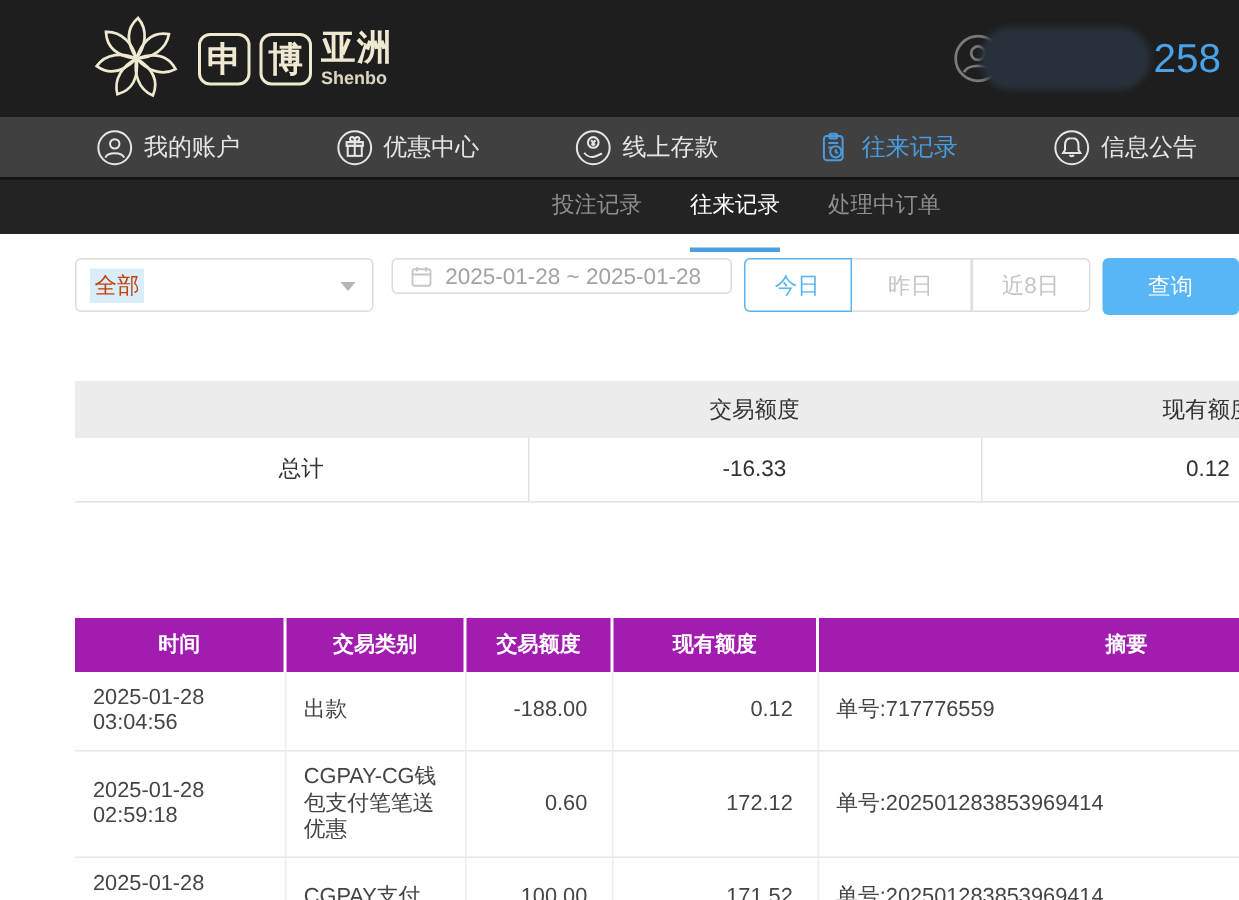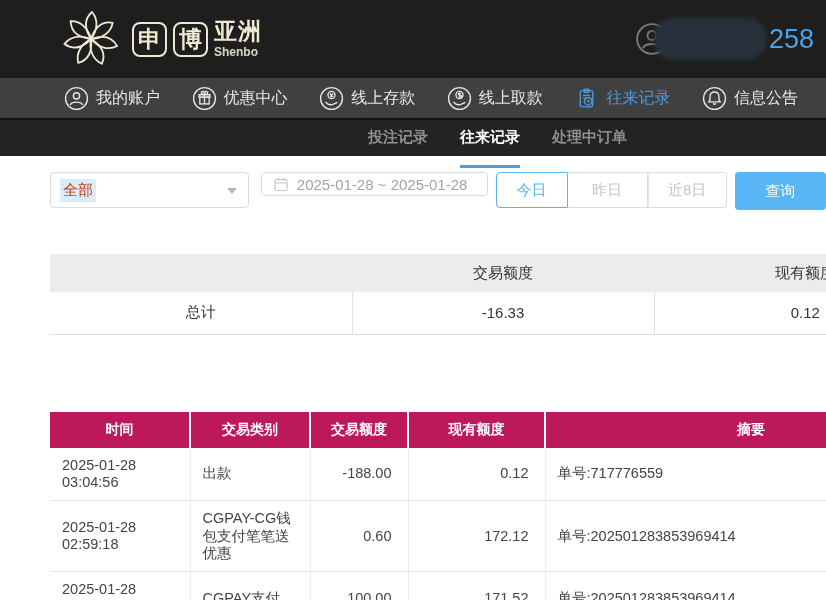--- a/index.html
+++ b/index.html
@@ -25,21 +25,21 @@
   
   .mainnav { height:40px; background:#404040; display:flex; align-items:center;
              justify-content:space-between; padding:0 28px 0 64px; }
   .nav-item { display:flex; align-items:center; gap:7px; color:#e6e6e6; font-size:16px; cursor:pointer; }
   .nav-item.active { color:#4a9bdc; }
   .nav-item svg { width:25px; height:25px; }
 
   
   .subnav { height:38px; background:#232323; border-top:2px solid #141414;
             display:flex; padding-left:368px; gap:32px; }
-  .tab { color:#8f8f8f; font-size:15px; line-height:33px; height:48px; cursor:pointer;font-weight:bold; }
+  .tab { color:#8f8f8f; font-size:15px; line-height:33px; height:48px; cursor:pointer; }
   .tab.active { color:#ffffff; border-bottom:3px solid #4aa0e0; }
 
   
   .filter-row { display:flex; align-items:flex-start; margin:16px 0 0 50px; }
   .select-box { position:relative; width:200px; height:36px; border:1px solid #dcdcdc;
                 border-radius:4px; display:flex; align-items:center; padding-left:9px; background:#fff; }
   .select-value { background:#d9edfb; color:#c2410c; font-size:15px; padding:2px 3px; }
   .select-caret { position:absolute; right:11px; top:15px; width:0; height:0;
                   border-left:5px solid transparent; border-right:5px solid transparent;
                   border-top:6px solid #b5b5b5; }
@@ -61,21 +61,21 @@
   .summary { margin:44px 0 0 50px; width:906px; border-collapse:collapse; table-layout:fixed; }
   .summary col { width:302px; }
   .summary th { background:#ececec; height:38px; font-size:15px; font-weight:normal;
                 color:#333; text-align:center; }
   .summary td { height:42px; font-size:15px; color:#333; text-align:center; background:#fff;
                 border-bottom:1px solid #e2e2e2; }
   .summary td + td { border-left:1px solid #e2e2e2; }
 
   
   .records { margin:77px 0 0 50px; width:906px; border-collapse:collapse; table-layout:fixed; }
-  .records th { background:#be185d; height:36px; color:#fff; font-size:14px; font-weight:bold;
+  .records th { background:#a21caf; height:36px; color:#fff; font-size:14px; font-weight:bold;
                 text-align:center; border-right:2px solid #fff; }
   .records th:last-child { border-right:none; }
   .records td { font-size:14.5px; color:#444; padding:9px 12px; line-height:1.2;
                 border-bottom:1px solid #e8e8e8; border-right:1px solid #ececec;
                 vertical-align:middle; background:#fff; }
   .records td:last-child { border-right:none; }
   .records td.ar { text-align:right; padding-right:16px; }
   .records td.al { text-align:left; }
 </style>
 </head>
@@ -134,29 +134,20 @@
     </div>
     <div class="nav-item">
       <svg viewBox="0 0 24 24" fill="none" stroke="currentColor" stroke-width="1.3">
         <circle cx="12" cy="12" r="10.5"></circle>
         <circle cx="12" cy="8.6" r="3.4"></circle>
         <path d="M10.6,7.2 l1.4,1.6 l1.4,-1.6 M12,8.8 v2 M10.7,9.8 h2.6"></path>
         <path d="M6.2,15.2 c2,2.6 5.2,3.2 7.8,2.1 l3.6,-1.6"></path>
       </svg>
       <span>线上存款</span>
     </div>
-    <div class="nav-item">
-      <svg viewBox="0 0 24 24" fill="none" stroke="currentColor" stroke-width="1.3">
-        <circle cx="12" cy="12" r="10.5"></circle>
-        <circle cx="12" cy="8.6" r="3.4"></circle>
-        <path d="M13.3,7.2 c-2.4,-1.1 -3.4,1.2 -0.8,1.5 c2.4,0.3 1.4,2.6 -1,1.6 M12,6.4 v4.4"></path>
-        <path d="M6.2,15.2 c2,2.6 5.2,3.2 7.8,2.1 l3.6,-1.6"></path>
-      </svg>
-      <span>线上取款</span>
-    </div>
     <div class="nav-item active">
       <svg viewBox="0 0 24 24" fill="none" stroke="currentColor" stroke-width="1.3">
         <rect x="6" y="4.5" width="12" height="15.5" rx="2"></rect>
         <rect x="9.5" y="3" width="5" height="3" rx="1"></rect>
         <path d="M8.8,9 h6.4 M8.8,11.8 h2.6"></path>
         <circle cx="13.6" cy="14.6" r="3.6"></circle>
         <path d="M13.6,12.9 v1.8 l1.4,0.9"></path>
       </svg>
       <span>往来记录</span>
     </div>

